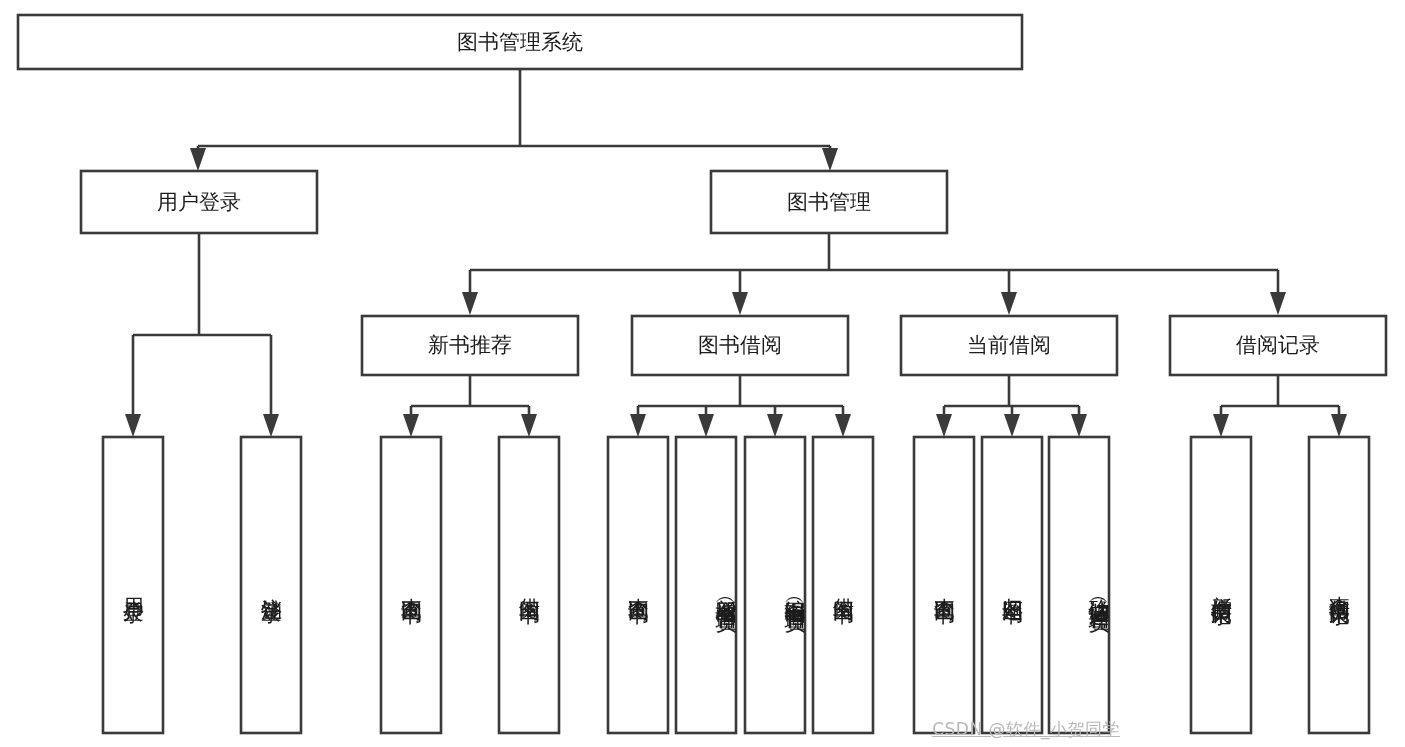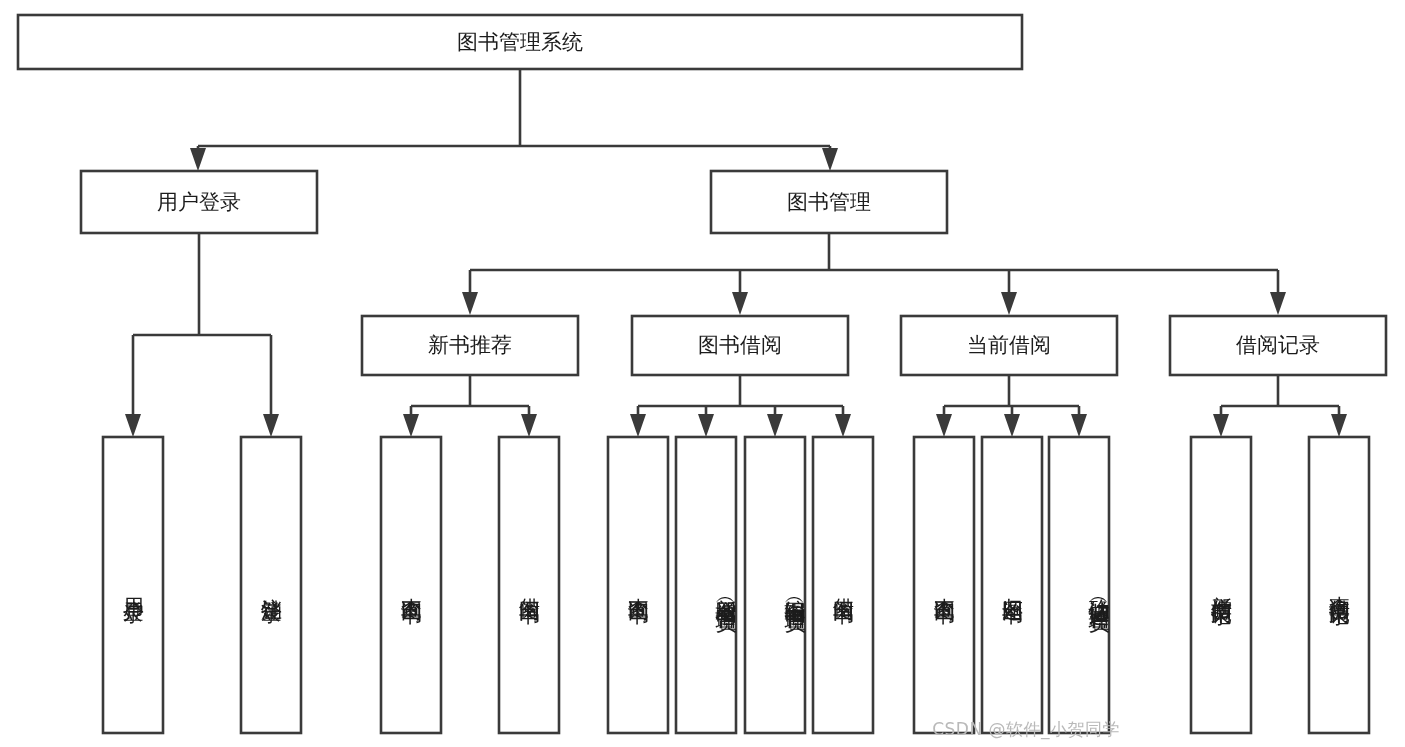--- a/index.html
+++ b/index.html
@@ -65,20 +65,21 @@
   }
   .watermark {
     position: absolute;
     right: 10px;
     bottom: 6px;
     font-family: "DejaVu Sans", "Liberation Sans", sans-serif;
     font-size: 17px;
     color: #b9b9b9;
     letter-spacing: 0.5px;
     user-select: none;
+    text-decoration: underline;
   }
 </style>
 </head>
 <body>
 
 <div id="diagram-root">
 
   <svg id="tree-canvas" viewBox="0 0 1405 747">
     <defs></defs>
 

